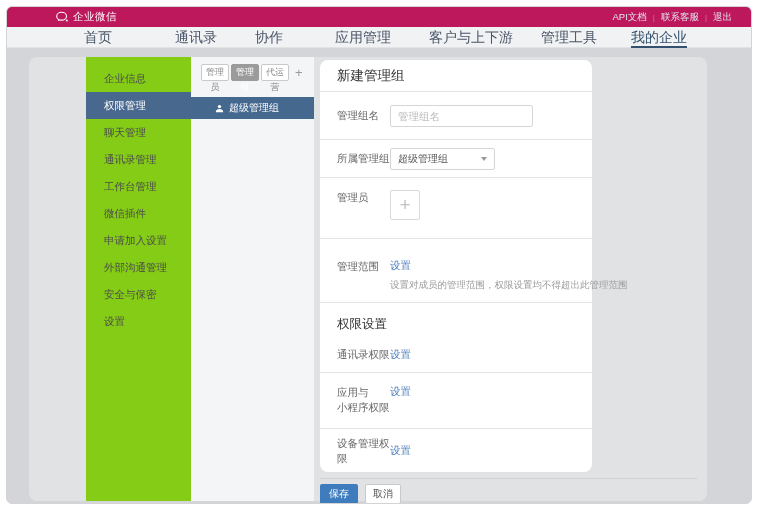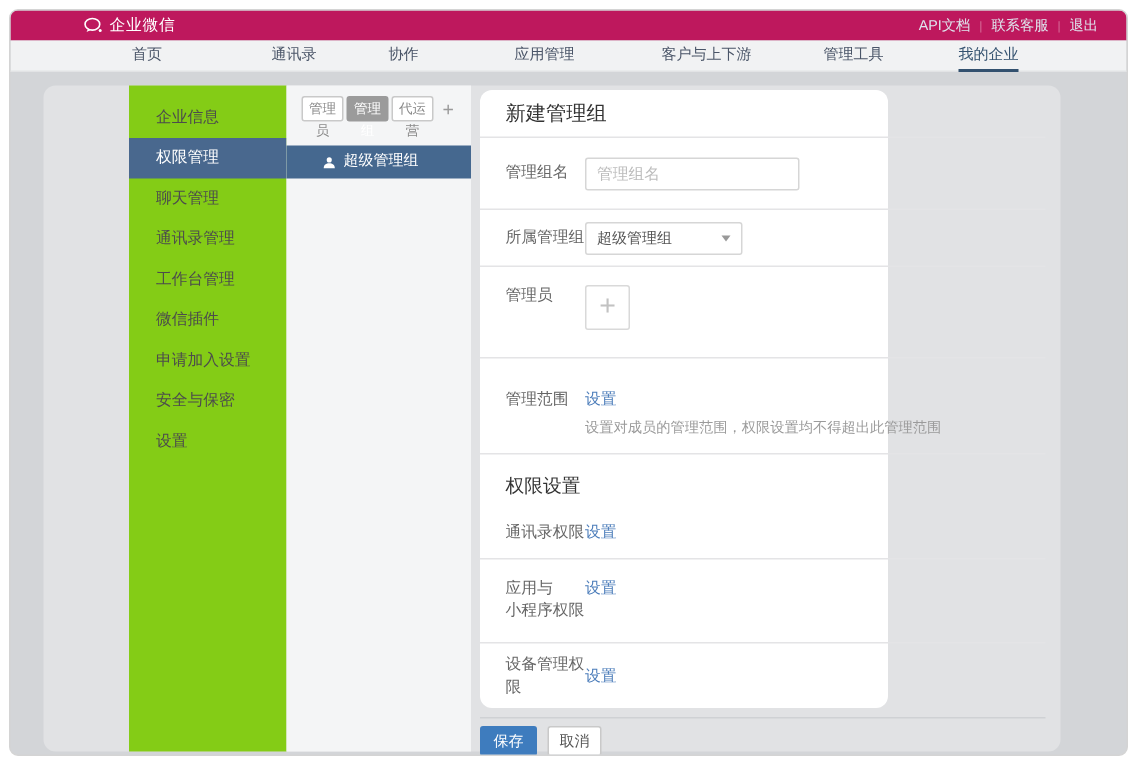--- a/index.html
+++ b/index.html
@@ -15,21 +15,21 @@
   .brand { position:absolute; left:48px; top:0; height:20px; display:flex; align-items:center; gap:4px;
     font-size:10.5px; letter-spacing:.5px; }
   .topbar-links { position:absolute; right:19px; top:0; height:20px; display:flex; align-items:center;
     font-size:9.5px; color:#dfe6ef; }
   .topbar-links a { cursor:pointer; }
   .topbar-links a + a::before { content:"|"; color:rgba(255,255,255,.35); margin:0 6px; font-size:8px; }
 
   
   .navbar { height:21px; background:#f1f2f3; position:relative; border-bottom:1px solid #e2e3e5; }
   .nav-item { position:absolute; top:0; height:21px; line-height:20px; transform:translateX(-50%);
-    font-size:10px; color:#4a5568; cursor:pointer; white-space:nowrap; }
+    font-size:14px; color:#4a5568; cursor:pointer; white-space:nowrap; }
   .nav-item.active { color:#33516f; border-bottom:2px solid #33516f; }
 
   
   .content { position:absolute; top:41px; left:0; right:0; bottom:0; }
   .inner { position:absolute; left:22px; top:9px; width:678px; bottom:2px;
     background:#e1e2e4; border-radius:8px; }
 
   .sidebar { position:absolute; left:57px; top:0; width:105px; bottom:0; background:#84cc16; padding-top:8px; }
   .side-item { height:27px; line-height:27px; padding-left:18px; font-size:10.5px; color:#4c4c4c; cursor:pointer; }
   .side-item.active { background:#49688e; color:#fff; }
@@ -61,21 +61,21 @@
     display:flex; align-items:center; justify-content:space-between; padding:0 7px; font-size:10px; color:#555; cursor:pointer; }
   .caret { width:0; height:0; border-left:3px solid transparent; border-right:3px solid transparent;
     border-top:4px solid #999; }
   .r-admins { height:61px; align-items:flex-start; padding-top:12px; }
   .add-box { width:30px; height:30px; border:1px solid #d9d9d9; border-radius:2px; background:#fff;
     display:flex; align-items:center; justify-content:center; font-size:19px; font-weight:300; color:#c2c2c2; cursor:pointer; }
   .r-scope { height:64px; align-items:flex-start; padding-top:20px; }
   .link { font-size:10.5px; color:#4c7dba; cursor:pointer; }
   .desc { margin-top:6px; font-size:9.5px; color:#9b9b9b; white-space:nowrap; }
   .r-permhead { height:35px; align-items:flex-end; padding-bottom:5px; font-size:12.5px; color:#333; border-bottom:none; }
-  .r-perm-c { height:35px; align-items:center; }
+  .r-perm-c { height:35px; align-items:center;font-family:Liberation Mono, monospace; }
   .r-perm-t { height:56px; align-items:flex-start; padding-top:12px; }
   .r-perm-b { height:43px; align-items:center; }
   .footer-line { position:absolute; left:6px; width:377px; top:421px; border-top:1px solid #cfd1d4; }
   .buttons { position:absolute; left:6px; top:427px; display:flex; gap:7px;align-items:flex-end; }
   .btn { height:20px; font-size:10px; border-radius:2px; cursor:pointer; font-family:inherit; }
   .btn-save { width:38px; background:#3e7cbe; color:#fff; border:none; }
   .btn-cancel { width:36px; background:#ffffff; color:#555; border:1px solid #c9c9c9; }
 </style>
 </head>
 <body>
@@ -114,20 +114,21 @@
     <div class="inner">
 
       <div class="sidebar">
         <div class="side-item">企业信息</div>
         <div class="side-item active">权限管理</div>
         <div class="side-item">聊天管理</div>
         <div class="side-item">通讯录管理</div>
         <div class="side-item">工作台管理</div>
         <div class="side-item">微信插件</div>
         <div class="side-item">申请加入设置</div>
+        <div class="side-item">外部沟通管理</div>
         <div class="side-item">安全与保密</div>
         <div class="side-item">设置</div>
       </div>
 
       <div class="midcol">
         <div class="tabs">
           <div class="tab">管理员</div>
           <div class="tab selected">管理组</div>
           <div class="tab">代运营</div>
           <div class="add-tab">+</div>

